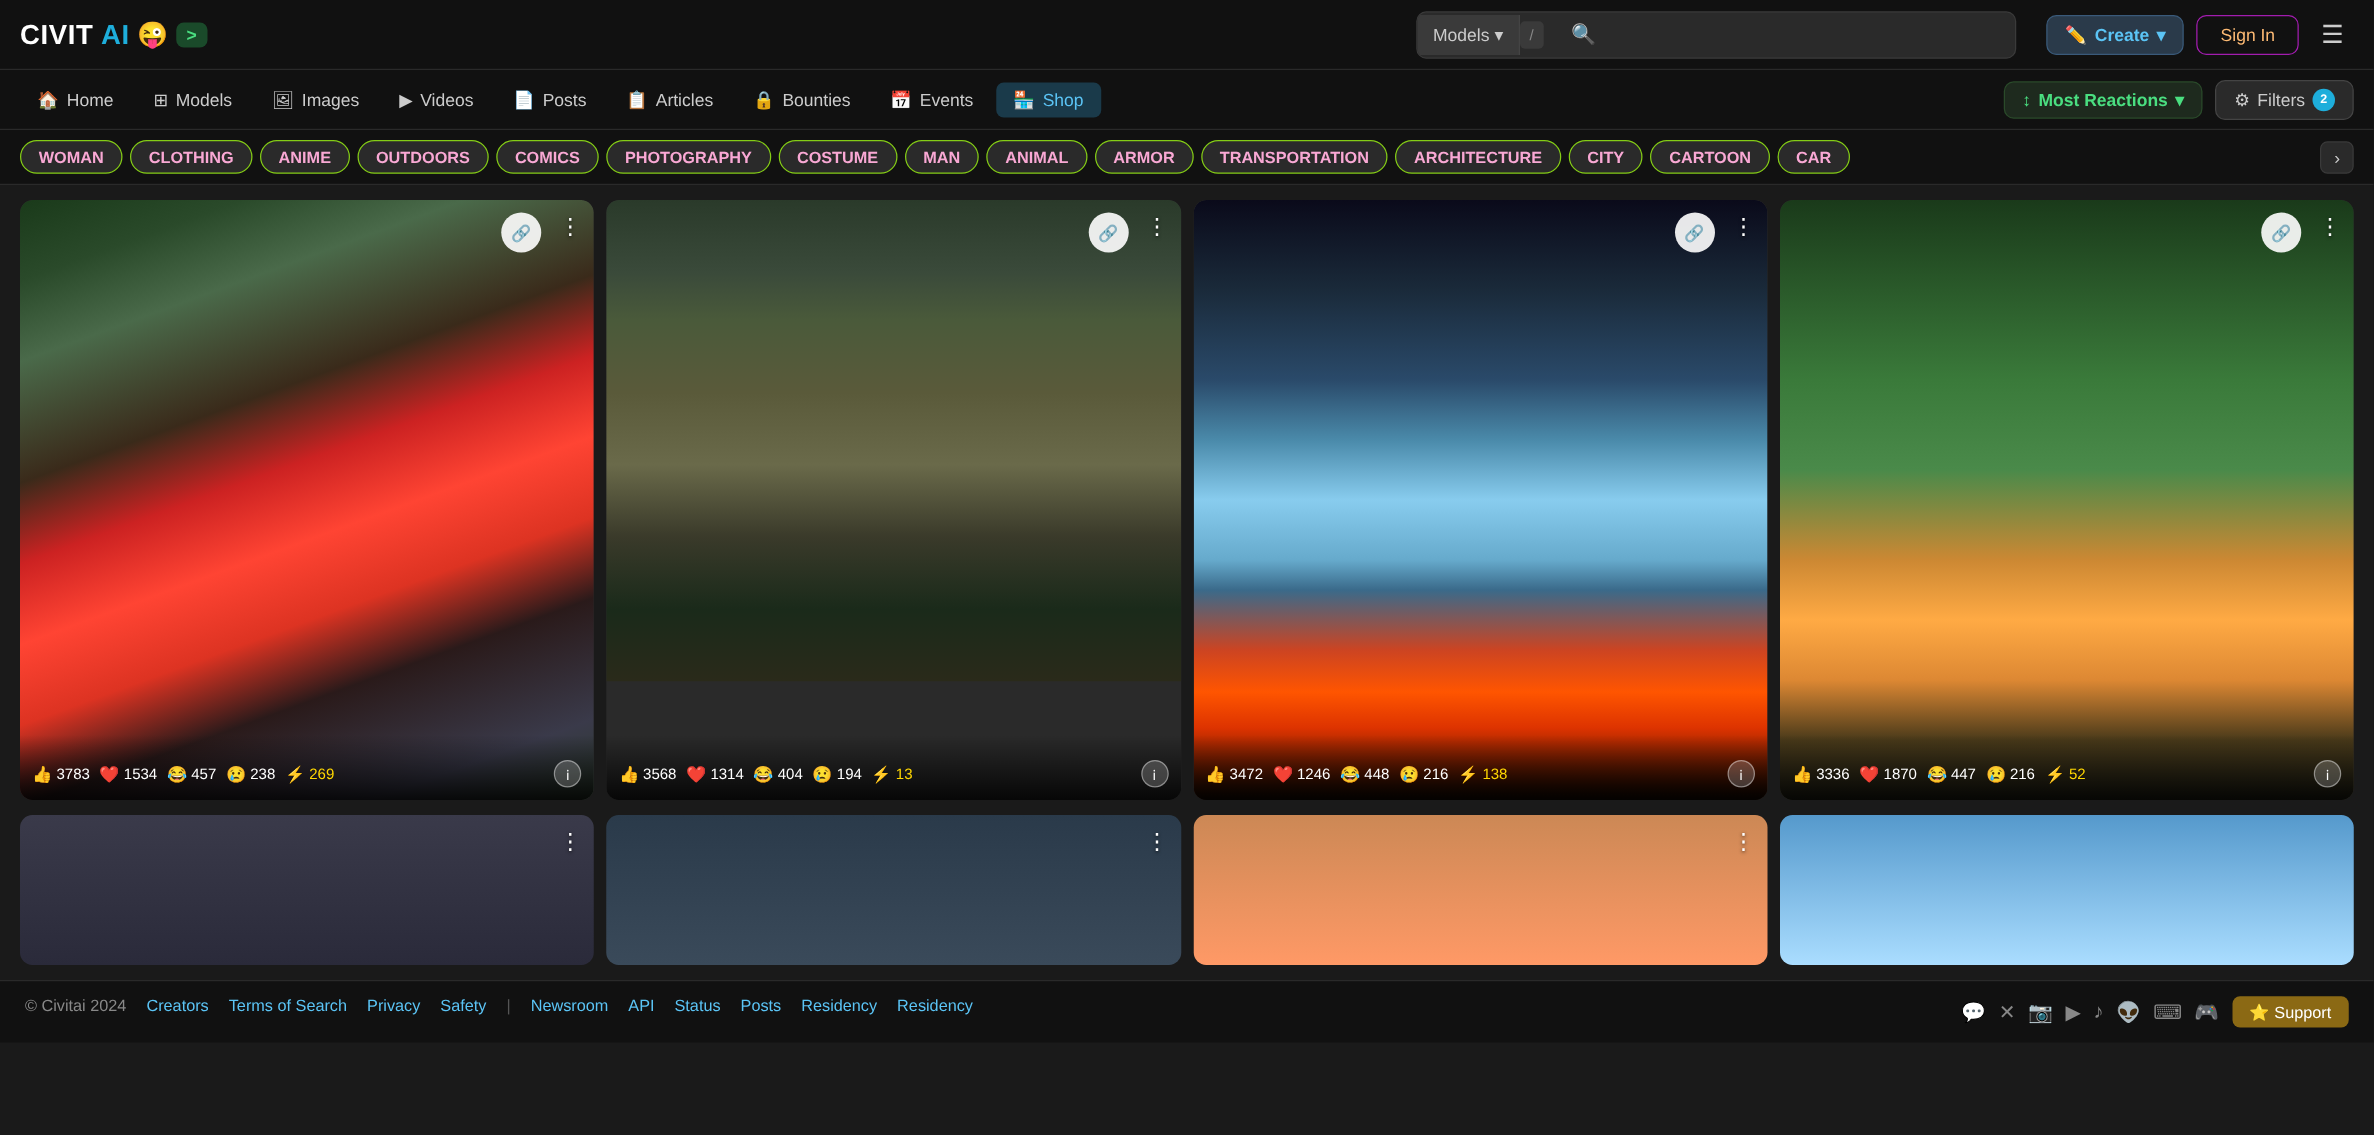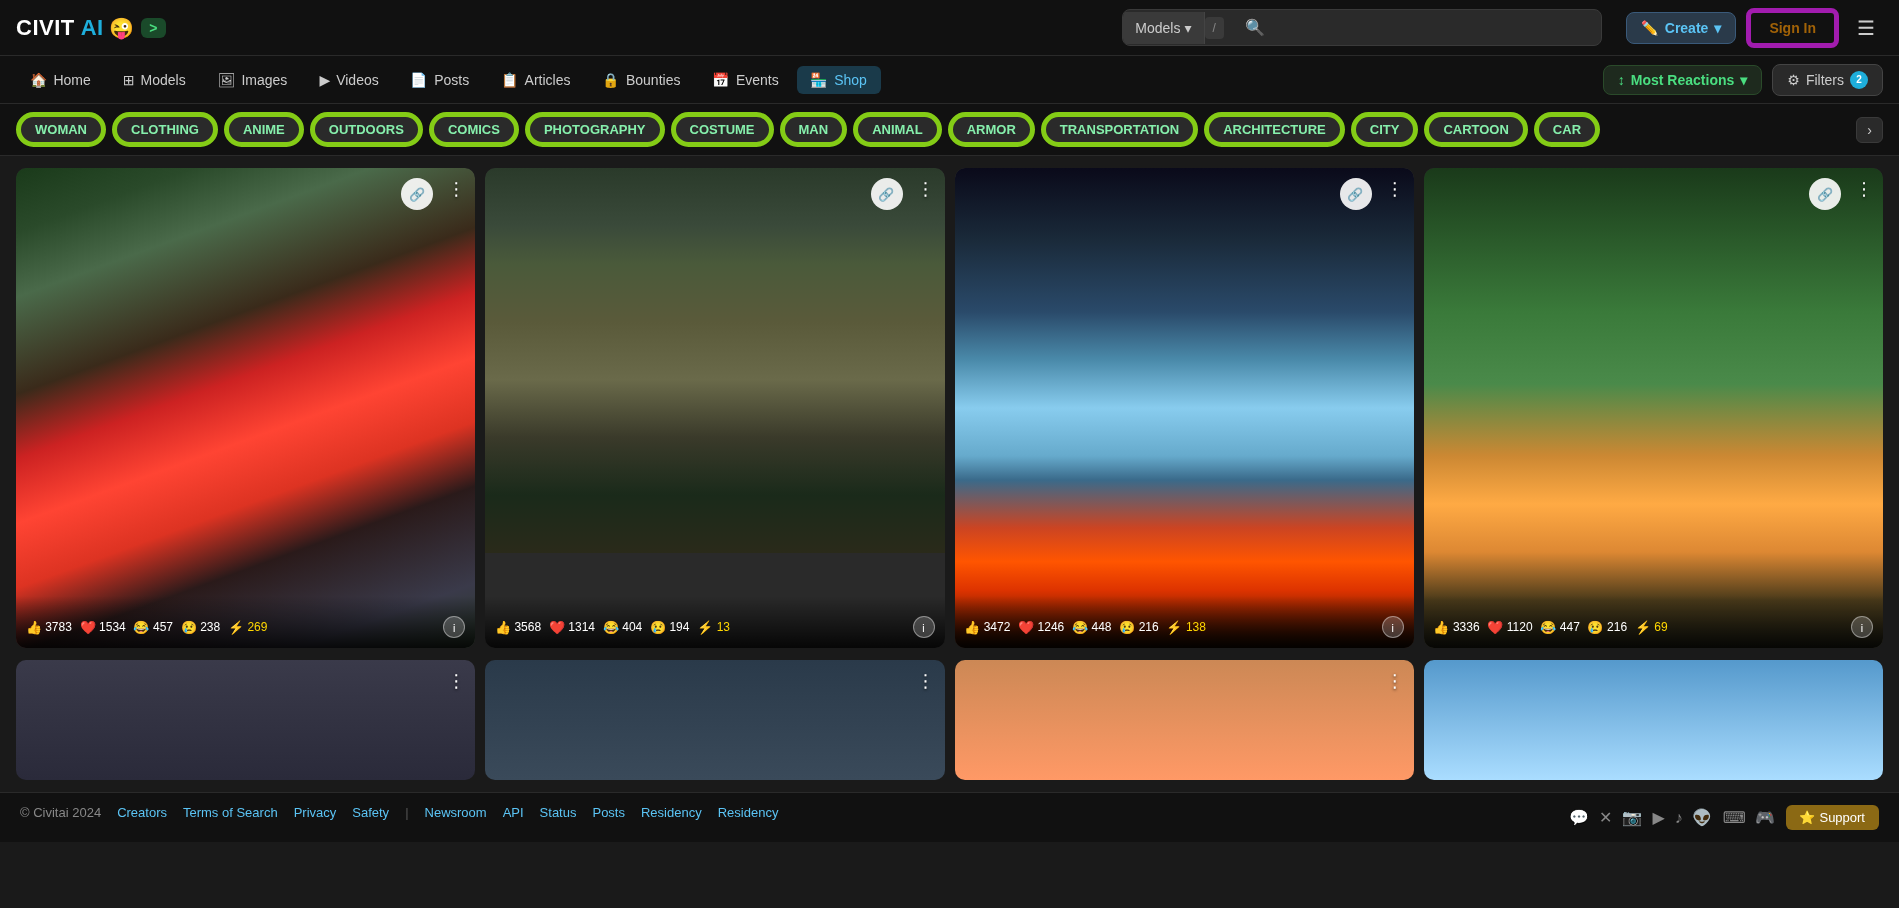--- a/index.html
+++ b/index.html
@@ -102,27 +102,27 @@
       border: 1px solid #3a5a7a;
       color: #5bc4f5;
       padding: 7px 14px;
       border-radius: 8px;
       cursor: pointer;
       font-size: 14px;
       font-weight: 600;
     }
     .signin-btn {
       background: transparent;
-      border: 5px solid #a21caf;
-      color: #a16207;
+      border: 1px solid #a21caf;
+      color: #fdba74;
       padding: 7px 18px;
       border-radius: 8px;
       cursor: pointer;
       font-size: 14px;
-      font-weight: 700;
+      font-weight: 400;
     }
     .menu-btn {
       background: transparent;
       border: none;
       color: #ccc;
       font-size: 20px;
       cursor: pointer;
       padding: 4px 8px;
     }
 
@@ -199,28 +199,28 @@
       background: #111;
       display: flex;
       align-items: center;
       padding: 8px 16px;
       gap: 6px;
       border-bottom: 1px solid #2a2a2a;
       overflow: hidden;
     }
     .cat-pill {
       background: #2a2a2a;
-      color: #86efac;
+      color: #f9a8d4;
       padding: 5px 14px;
       border-radius: 20px;
       font-size: 13px;
       font-weight: 600;
       cursor: pointer;
       white-space: nowrap;
-      border: 5px solid #84cc16;
+      border: 1px solid #84cc16;
     }
     .cat-arrow {
       margin-left: auto;
       background: #2a2a2a;
       border: 1px solid #3a3a3a;
       color: #ccc;
       padding: 4px 10px;
       border-radius: 6px;
       cursor: pointer;
       font-size: 14px;
@@ -564,33 +564,33 @@
     <div style="height:480px; background:linear-gradient(180deg,#1a3a1a 0%,#2a5a2a 15%,#3a7a3a 30%,#4a8a4a 45%,#cc8833 60%,#ffaa44 70%,#dd8833 80%,#4a3a1a 90%,#2a2a1a 100%); border-radius:10px 10px 0 0;"></div>
     <div class="card-menu">⋮</div>
     <div style="position:absolute;top:10px;right:42px;background:rgba(255,255,255,0.9);border-radius:50%;width:32px;height:32px;display:flex;align-items:center;justify-content:center;color:#555;font-size:13px;">🔗</div>
     <div class="card-stats">
       <span class="stat">
         <span class="stat-emoji">👍</span>
         <span>3336</span>
       </span>
       <span class="stat">
         <span class="stat-emoji">❤️</span>
-        <span>1120</span>
+        <span>1870</span>
       </span>
       <span class="stat">
         <span class="stat-emoji">😂</span>
         <span>447</span>
       </span>
       <span class="stat">
         <span class="stat-emoji">😢</span>
         <span>216</span>
       </span>
       <span class="stat lightning">
         <span class="stat-emoji">⚡</span>
-        <span>69</span>
+        <span>52</span>
       </span>
       <span class="stat-info">ℹ</span>
     </div>
   </div>
 </div>
 
 <div class="gallery-row2">
 
   <div class="card-partial" style="height:120px; background:linear-gradient(180deg,#3a3a4a,#2a2a3a); border-radius:10px; position:relative;">
     <div class="card-menu">⋮</div>

